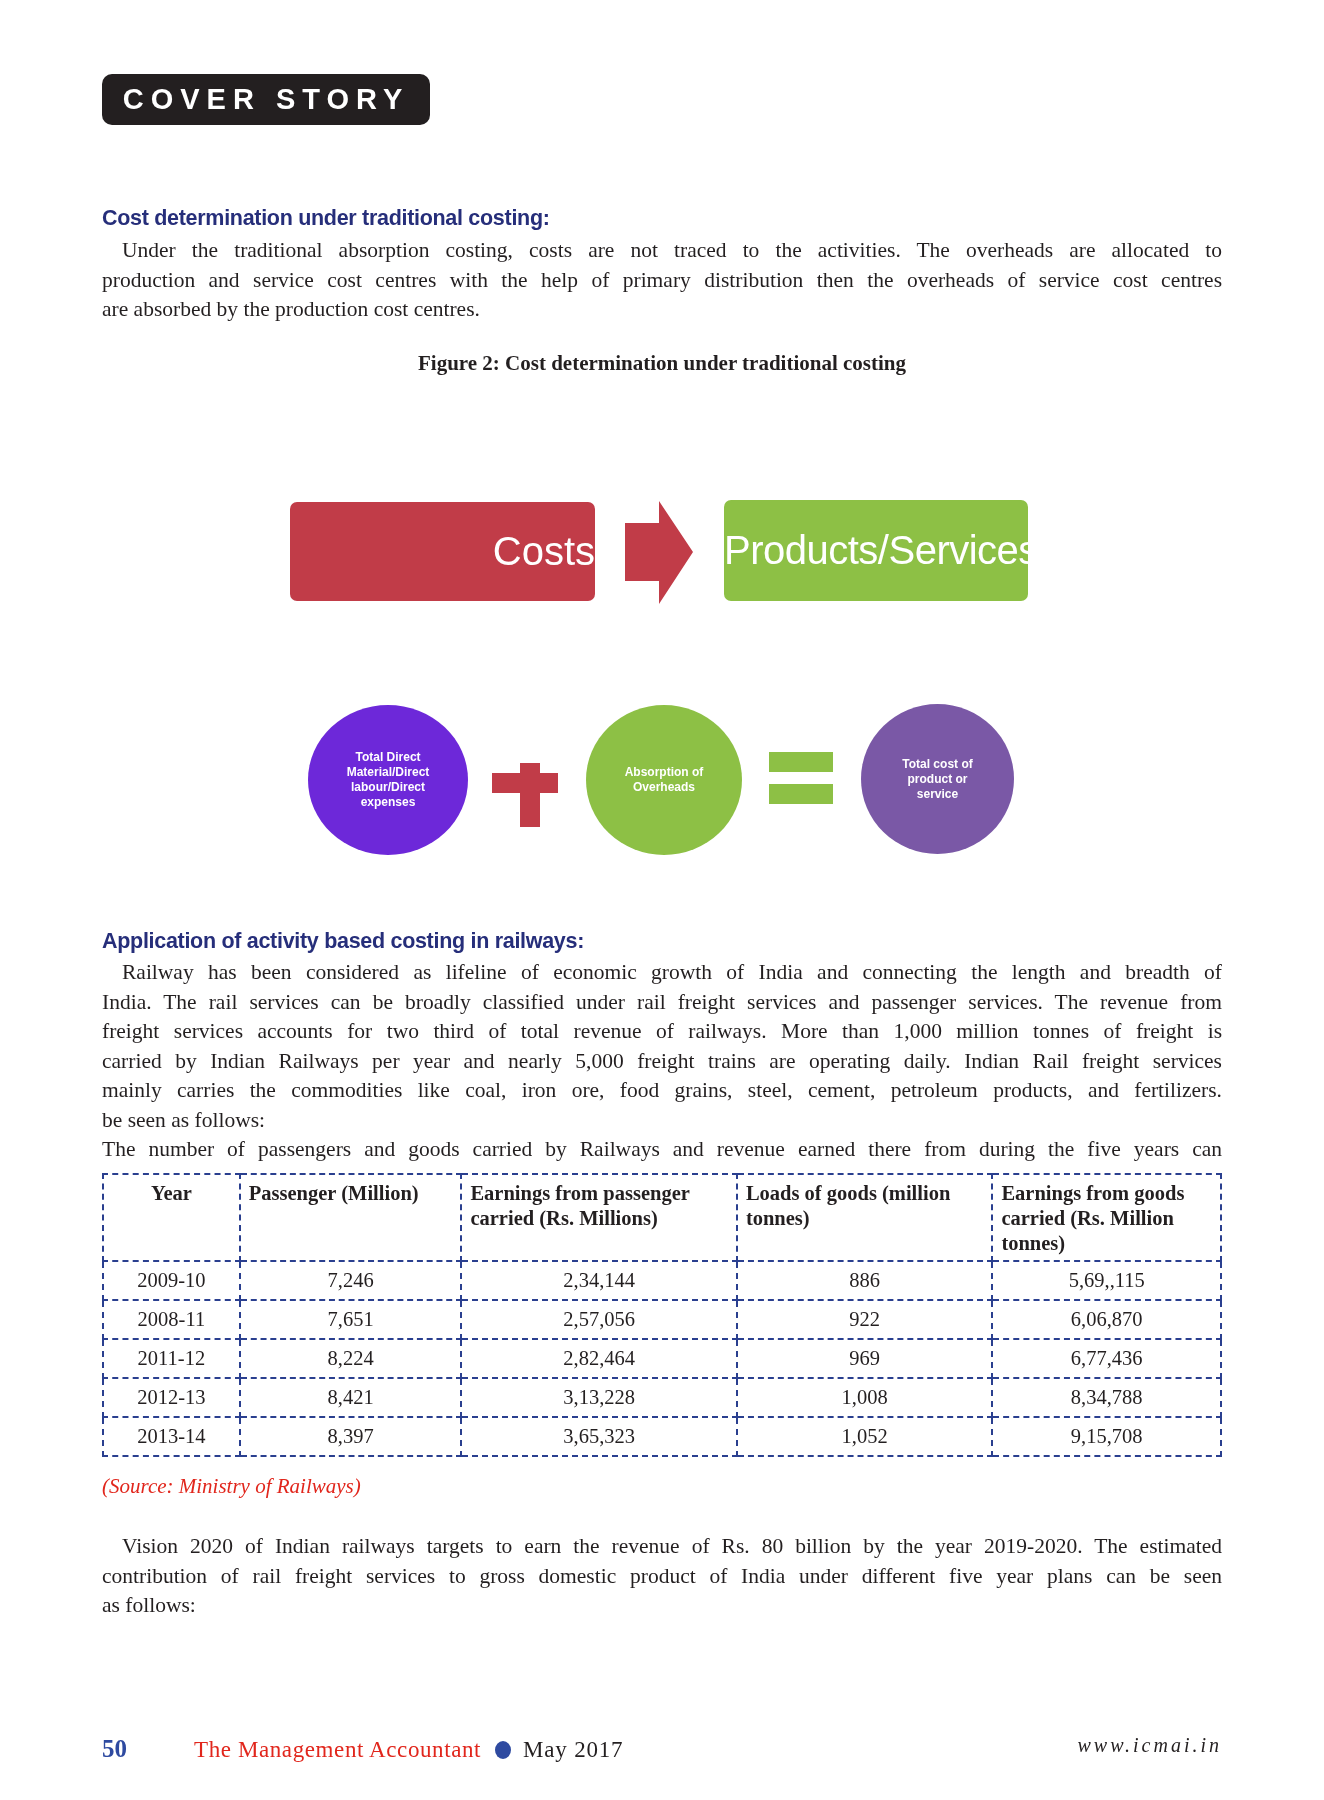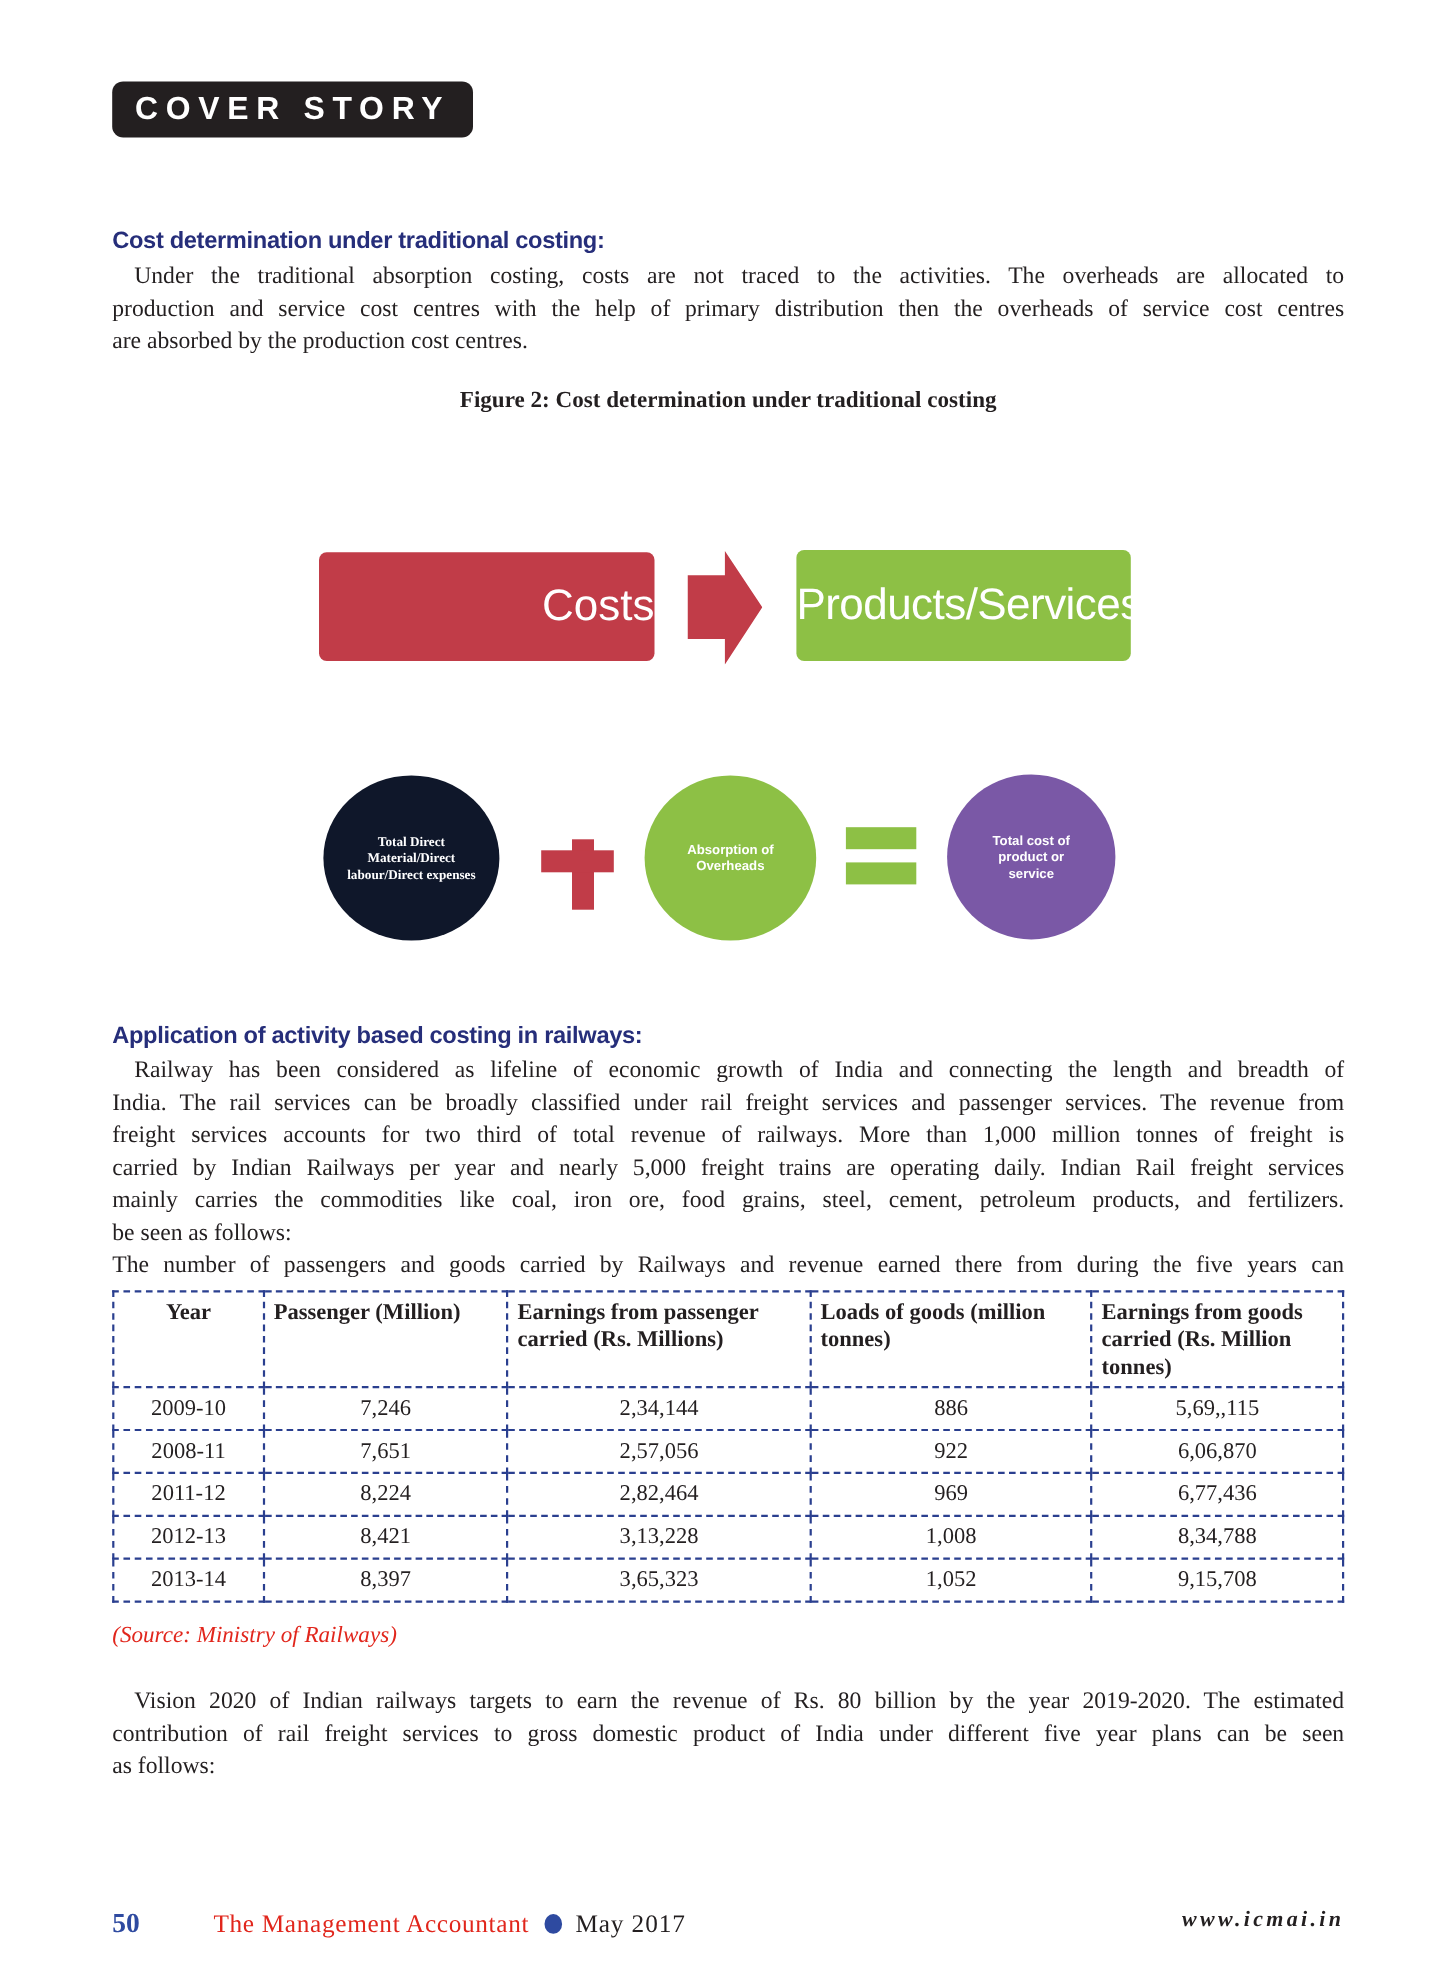--- a/index.html
+++ b/index.html
@@ -26,21 +26,21 @@
     .box { border-radius: 7px; color: #fff; font-family: Liberation Sans, sans-serif; text-align: right; }
     .box-costs { left: 290px; top: 502px; width: 305px; height: 99px; background: #c13c48;
                  font-size: 40px; line-height: 99px; }
     .box-products { left: 724px; top: 500px; width: 304px; height: 101px; background: #8dc045;
                     font-size: 40px; line-height: 101px; letter-spacing: -0.5px; }
     .arrow { left: 625px; top: 501px; width: 68px; height: 103px; }
 
     .circle { border-radius: 50%; color: #fff; font-family: "Liberation Sans", sans-serif;
               font-weight: bold; font-size: 12px; line-height: 15px; display: flex; align-items: center;
               justify-content: center; text-align: center; }
-    .c-red { left: 294px; top: 705px; width: 160px; height: 150px; background: #0f172a; font-family: Liberation Serif, serif; }
+    .c-red { left: 308px; top: 705px; width: 160px; height: 150px; background: #6d28d9; }
     .c-green { left: 586px; top: 705px; width: 156px; height: 150px; background: #8dc045; }
     .c-purple { left: 861px; top: 704px; width: 153px; height: 150px; background: #7a58a6; }
     .circle span { display: block; width: 120px; }
 
     .plus-v { left: 520px; top: 763px; width: 20px; height: 64px; background: #c13c48; }
     .plus-h { left: 492px; top: 773px; width: 66px; height: 20px; background: #c13c48; }
     .eq-1 { left: 769px; top: 752px; width: 64px; height: 20px; background: #8dc045; }
     .eq-2 { left: 769px; top: 784px; width: 64px; height: 20px; background: #8dc045; }
 
     
@@ -56,21 +56,21 @@
               font-size: 21px; color: #e1261c; }
 
     
     .footer { left: 102px; top: 1735px; font-family: "Liberation Serif", serif; font-size: 23px; white-space: nowrap; }
     .page-no { color: #2e4aa0; font-weight: bold; font-size: 25px; margin-right: 22px; }
     .mag-name { color: #e1261c; letter-spacing: 0.6px; margin-left: 45px; }
     .dot { display: inline-block; width: 16px; height: 18px; border-radius: 50%; background: #2e4aa0;
            margin: 0 12px 0 14px; vertical-align: -2px; }
     .month { color: #231f20; letter-spacing: 0.8px; }
     .site { right: 102px; top: 1734px; font-family: "Liberation Serif", serif; font-style: italic;
-            font-size: 20px; letter-spacing: 3px; color: #231f20; font-weight: bold; }
+            font-size: 20px; letter-spacing: 3px; color: #231f20; }
   </style>
 </head>
 <body>
 
 <div class="abs cover-tag">COVER STORY</div>
 
 <div class="abs section-heading" style="top:206px;">Cost determination under traditional costing:</div>
 <div class="abs para" style="top:236px;">
   <span class="line indent">Under the traditional absorption costing, costs are not traced to the activities. The overheads are allocated to</span>
   <span class="line">production and service cost centres with the help of primary distribution then the overheads of service cost centres</span>

